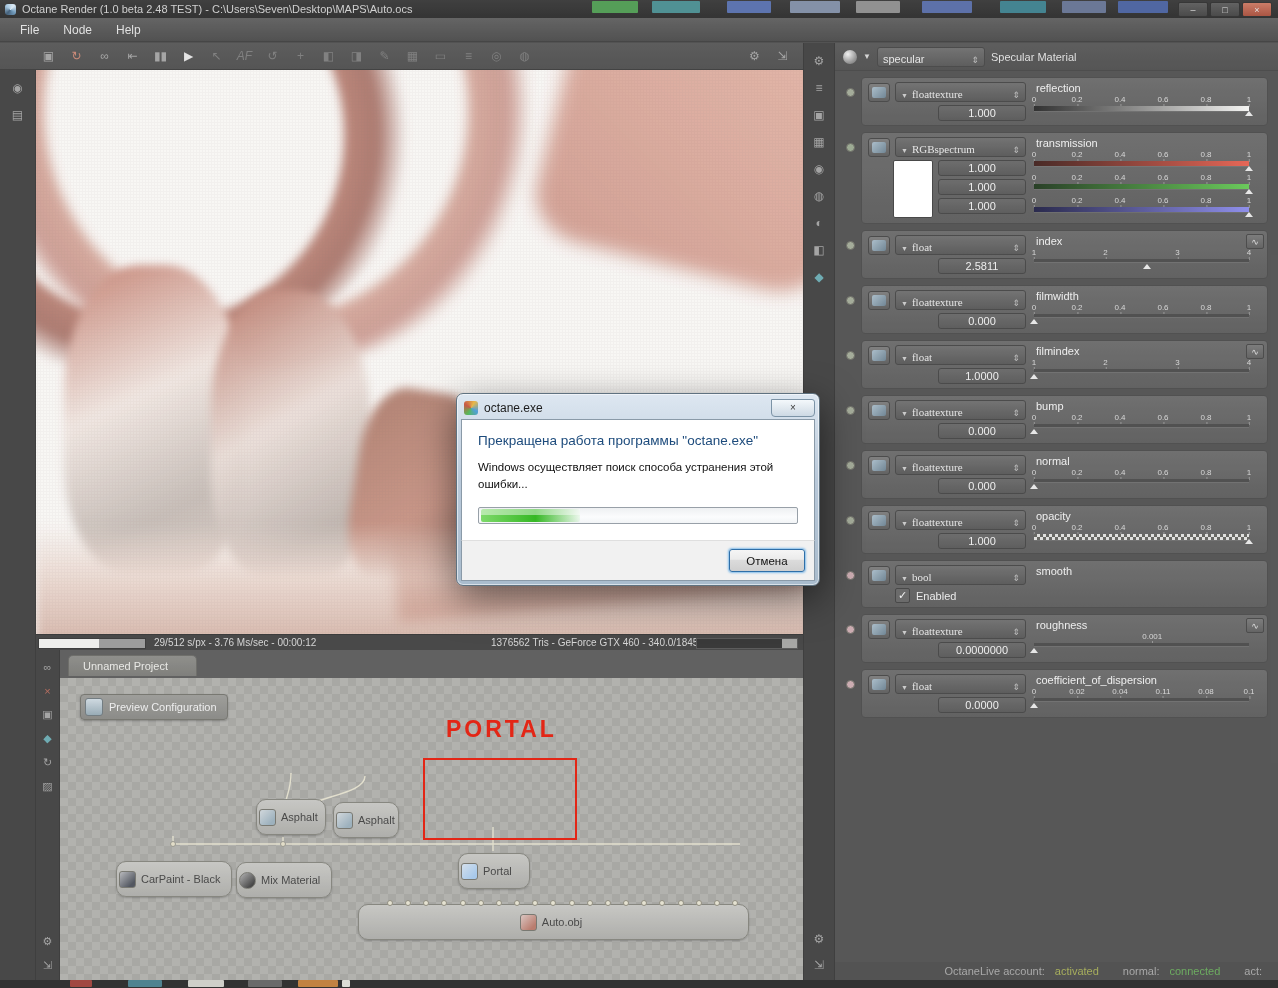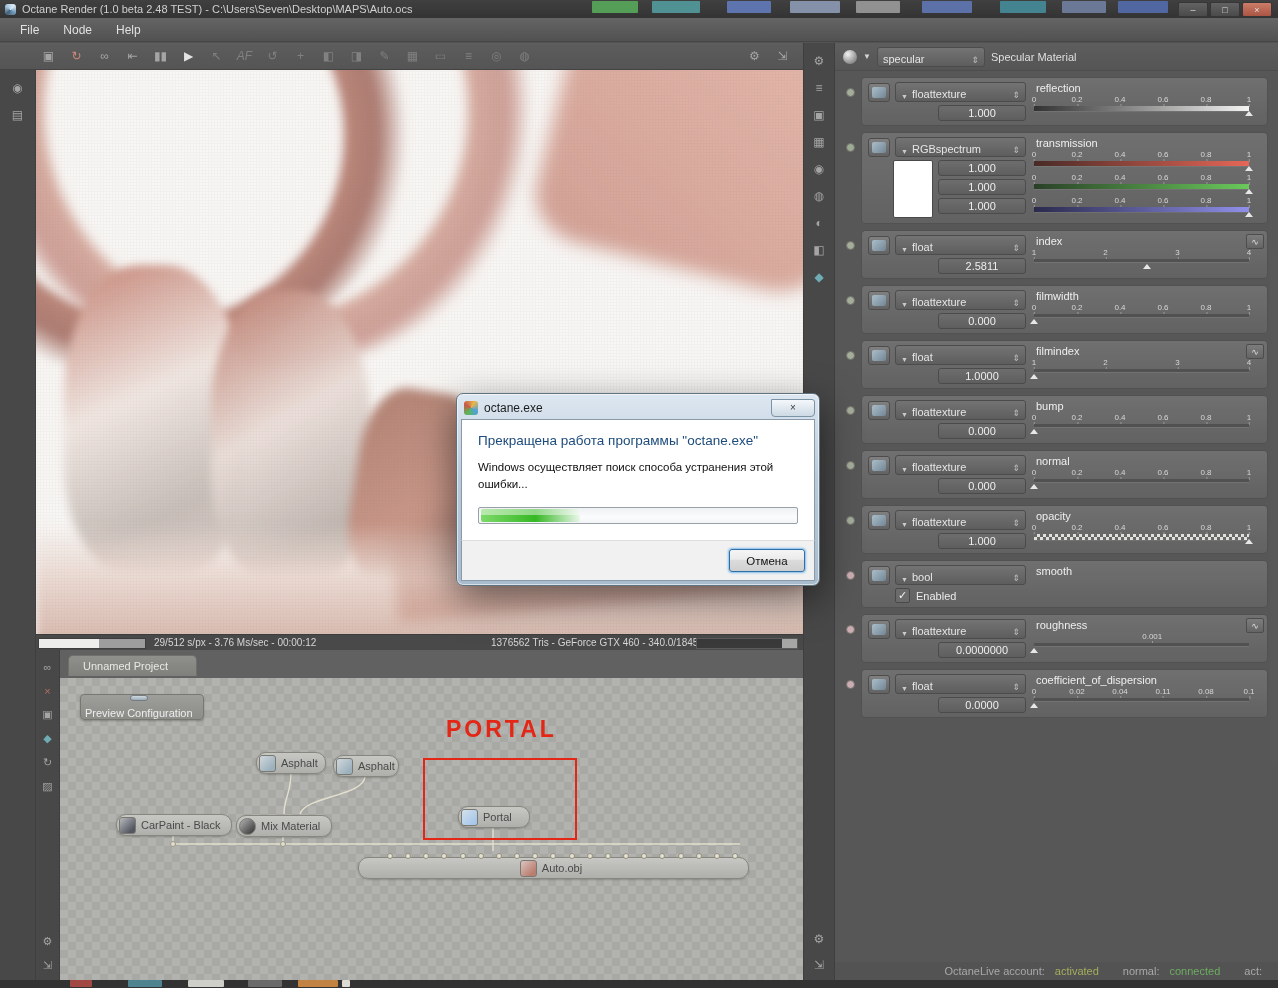--- a/index.html
+++ b/index.html
@@ -65,25 +65,25 @@
             display:flex;flex-direction:column;align-items:center;padding-top:8px;gap:7px;box-sizing:border-box;}
   .ng-strip .icon{width:18px;height:17px;font-size:11px;}
   .tabstrip{position:absolute;left:60px;top:650px;width:743px;height:28px;background:#4a4a4a;border-bottom:1px solid #3a3a3a;}
   .tab{position:absolute;left:8px;top:5px;padding:4px 28px 4px 14px;background:linear-gradient(#7f7f7b,#6d6d69);
        border:1px solid #5a5a56;border-bottom:none;border-radius:5px 5px 0 0;color:#e6e6e2;font-size:11px;}
   .graph{position:absolute;left:60px;top:678px;width:743px;height:302px;
          background:conic-gradient(#a7a7a3 25%,#9b9b97 0 50%,#a7a7a3 0 75%,#9b9b97 0);background-size:16px 16px;overflow:hidden;}
   .gsvg{position:absolute;inset:0;}
   .preview-btn{position:absolute;display:flex;align-items:center;gap:6px;height:24px;padding:0 10px 0 4px;
                background:linear-gradient(#90908c,#7b7b77);border:1px solid #64645e;border-radius:4px;
-               color:#ececе8;color:#ececе8;color:#ececec;font-size:11px;box-shadow:0 1px 2px rgba(0,0,0,.3);flex-direction:column;}
+               color:#ececе8;color:#ececе8;color:#ececec;font-size:11px;box-shadow:0 1px 2px rgba(0,0,0,.3);}
   .preview-chip{width:16px;height:16px;border-radius:3px;background:linear-gradient(#c8d4dc,#8aa0ac);border:1px solid #5f6a70;}
-  .gnode{position:absolute;height:22px;background:linear-gradient(#bfbfbb,#a3a39f);border:1px solid #76766e;border-radius:10px;
+  .gnode{position:absolute;height:36px;background:linear-gradient(#bfbfbb,#a3a39f);border:1px solid #76766e;border-radius:10px;
          display:flex;align-items:center;font-size:11px;color:#2e2e2e;padding:0 7px 0 2px;box-sizing:border-box;
-         box-shadow:0 1px 2px rgba(0,0,0,.25);white-space:nowrap;}
+         box-shadow:0 1px 2px rgba(0,0,0,.25);white-space:nowrap;margin-top:47px;}
   .gchip{width:15px;height:15px;border-radius:3px;margin-right:5px;border:1px solid #66665e;flex:none;}
   .gnode.round-chip .gchip{border-radius:50%;}
   .gnode.center{justify-content:center;}
   .pinrow{position:absolute;top:-5px;left:28px;right:10px;display:flex;justify-content:space-between;}
   .pin{width:6px;height:6px;border-radius:50%;background:#e2decb;border:1px solid #827f70;box-sizing:border-box;}
   
   .portal-text{position:absolute;left:446px;top:716px;z-index:450;color:#e32616;font-size:23px;font-weight:bold;
                letter-spacing:3px;pointer-events:none;}
   .portal-rect{position:absolute;left:423px;top:758px;width:150px;height:78px;border:2px solid #e32616;z-index:450;pointer-events:none;}
   
@@ -104,21 +104,21 @@
   .row-dot{position:absolute;left:-15px;top:11px;width:7px;height:7px;border-radius:50%;background:#97a08b;border:1px solid #5a5a52;}
   .row-box{position:relative;background:linear-gradient(#5b5b5b,#4b4b4b);border:1px solid #383838;border-radius:4px;
            padding:4px 6px;display:flex;gap:8px;}
   .curve-btn{position:absolute;top:3px;right:3px;width:16px;height:13px;display:flex;align-items:center;justify-content:center;
              font-size:9px;color:#ddd;background:linear-gradient(#6a6a6a,#4e4e4e);border:1px solid #333;border-radius:2px;}
   .col-left{width:158px;flex:none;display:flex;flex-direction:column;gap:3px;}
   .line1{display:flex;gap:5px;align-items:center;}
   .chip{width:20px;height:17px;border-radius:3px;background:linear-gradient(#6e6e6e,#4c4c4c);border:1px solid #323232;
         position:relative;flex:none;}
   .chip::after{content:"";position:absolute;inset:3px;border-radius:2px;background:linear-gradient(135deg,#9fb4c2,#5d7586);}
-  .line1 .dropdown{flex:1;}
+  .line1 .dropdown{flex:1;font-family:Liberation Serif, serif;}
   .line2{display:flex;justify-content:flex-end;}
   .valbox{width:78px;text-align:center;background:linear-gradient(#585858,#474747);border:1px solid #313131;border-radius:3px;
           color:#ececec;font-size:11px;padding:1px 4px;box-sizing:content-box;}
   .line2.rgb{justify-content:flex-start;gap:5px;margin-left:25px;}
   .swatch{width:38px;height:56px;border:1px solid #2e2e2e;border-radius:2px;background:#fff;flex:none;}
   .valstack{display:flex;flex-direction:column;gap:3px;flex:1;align-items:flex-end;}
   .line2.bool{justify-content:flex-start;margin-left:27px;align-items:center;gap:6px;}
   .checkbox{width:13px;height:13px;background:#555;border:1px solid #2e2e2e;border-radius:2px;color:#f2f2f2;font-size:11px;
             line-height:12px;text-align:center;}
   .cb-label{color:#e8e8e8;font-size:11px;}

